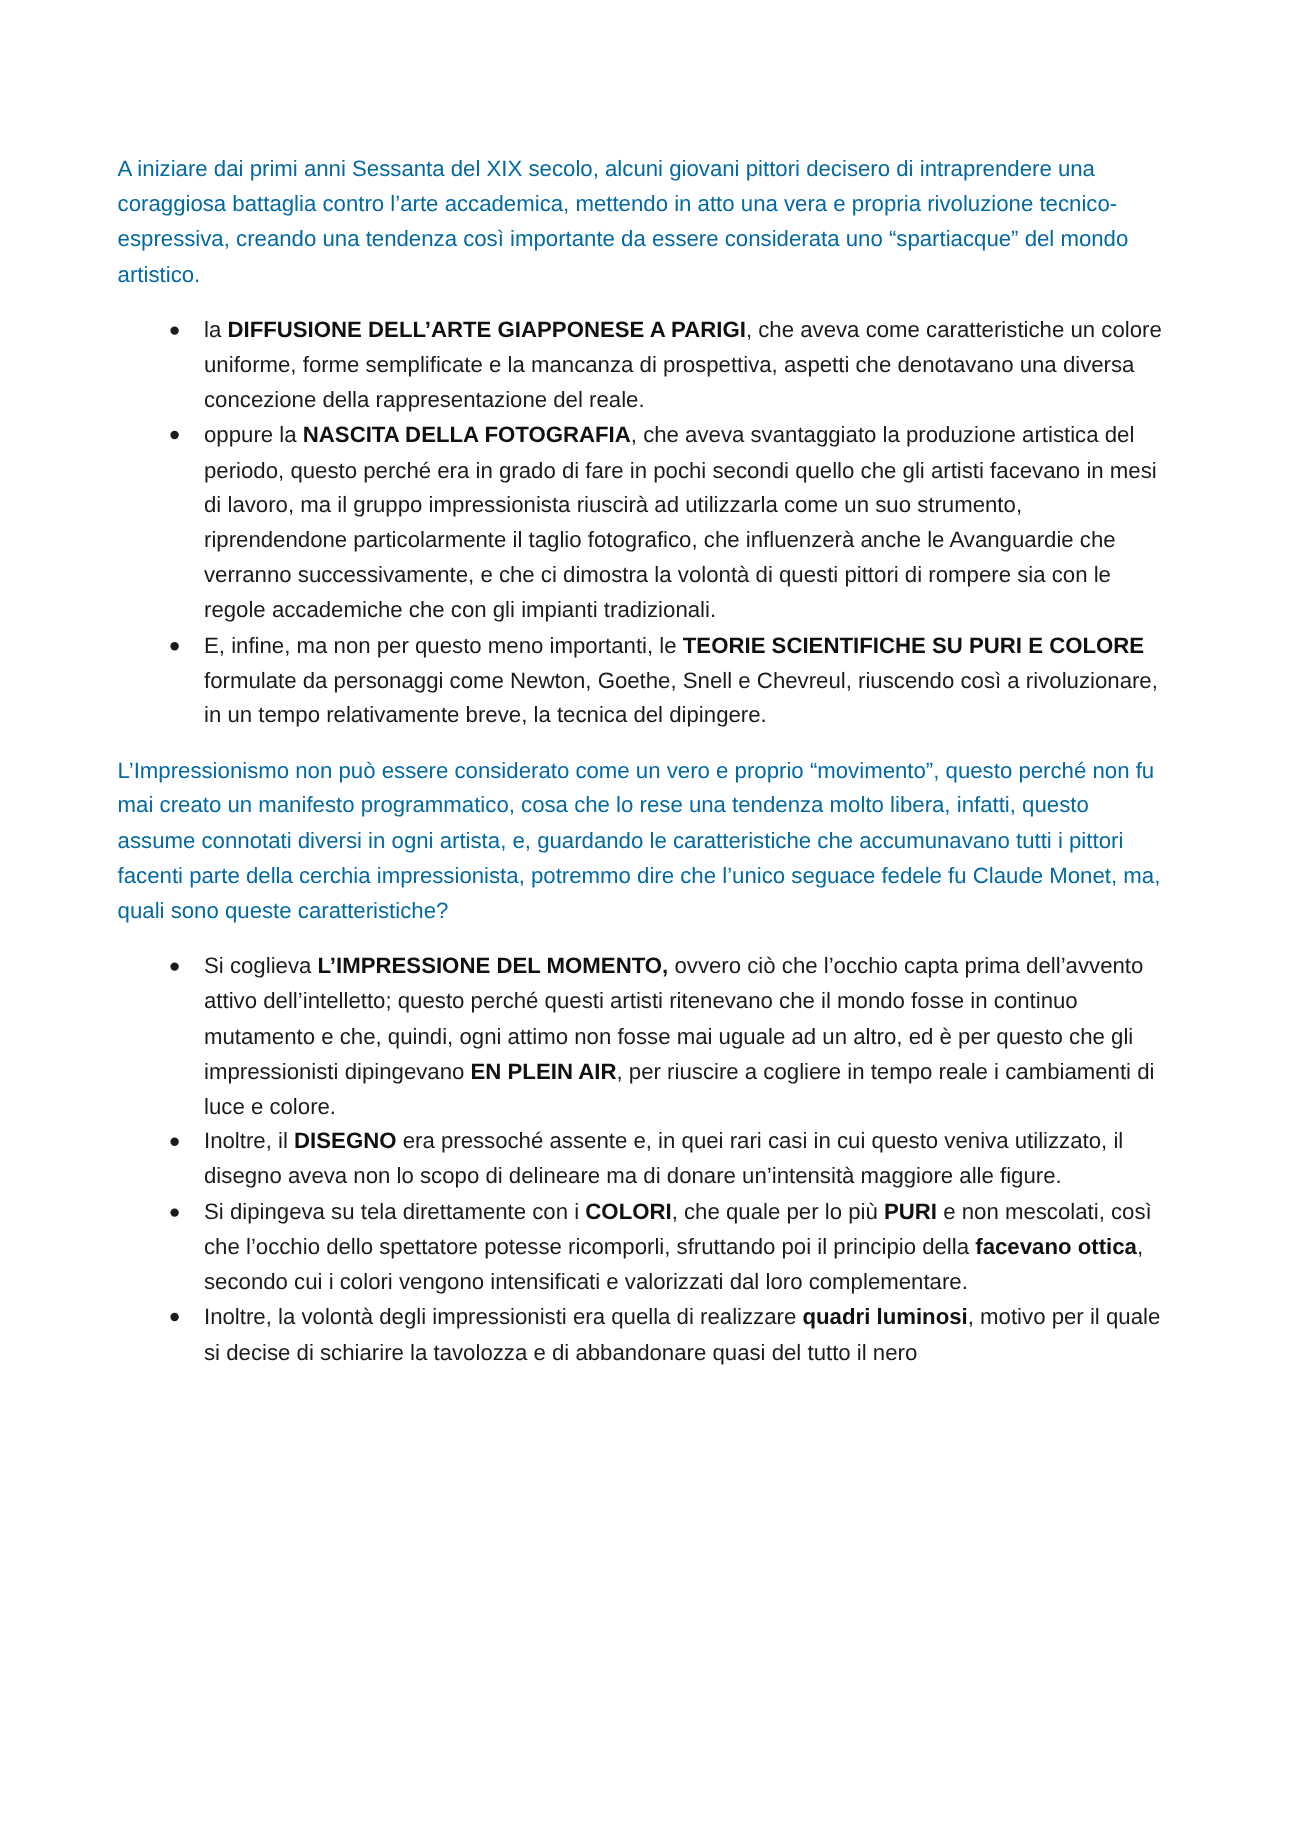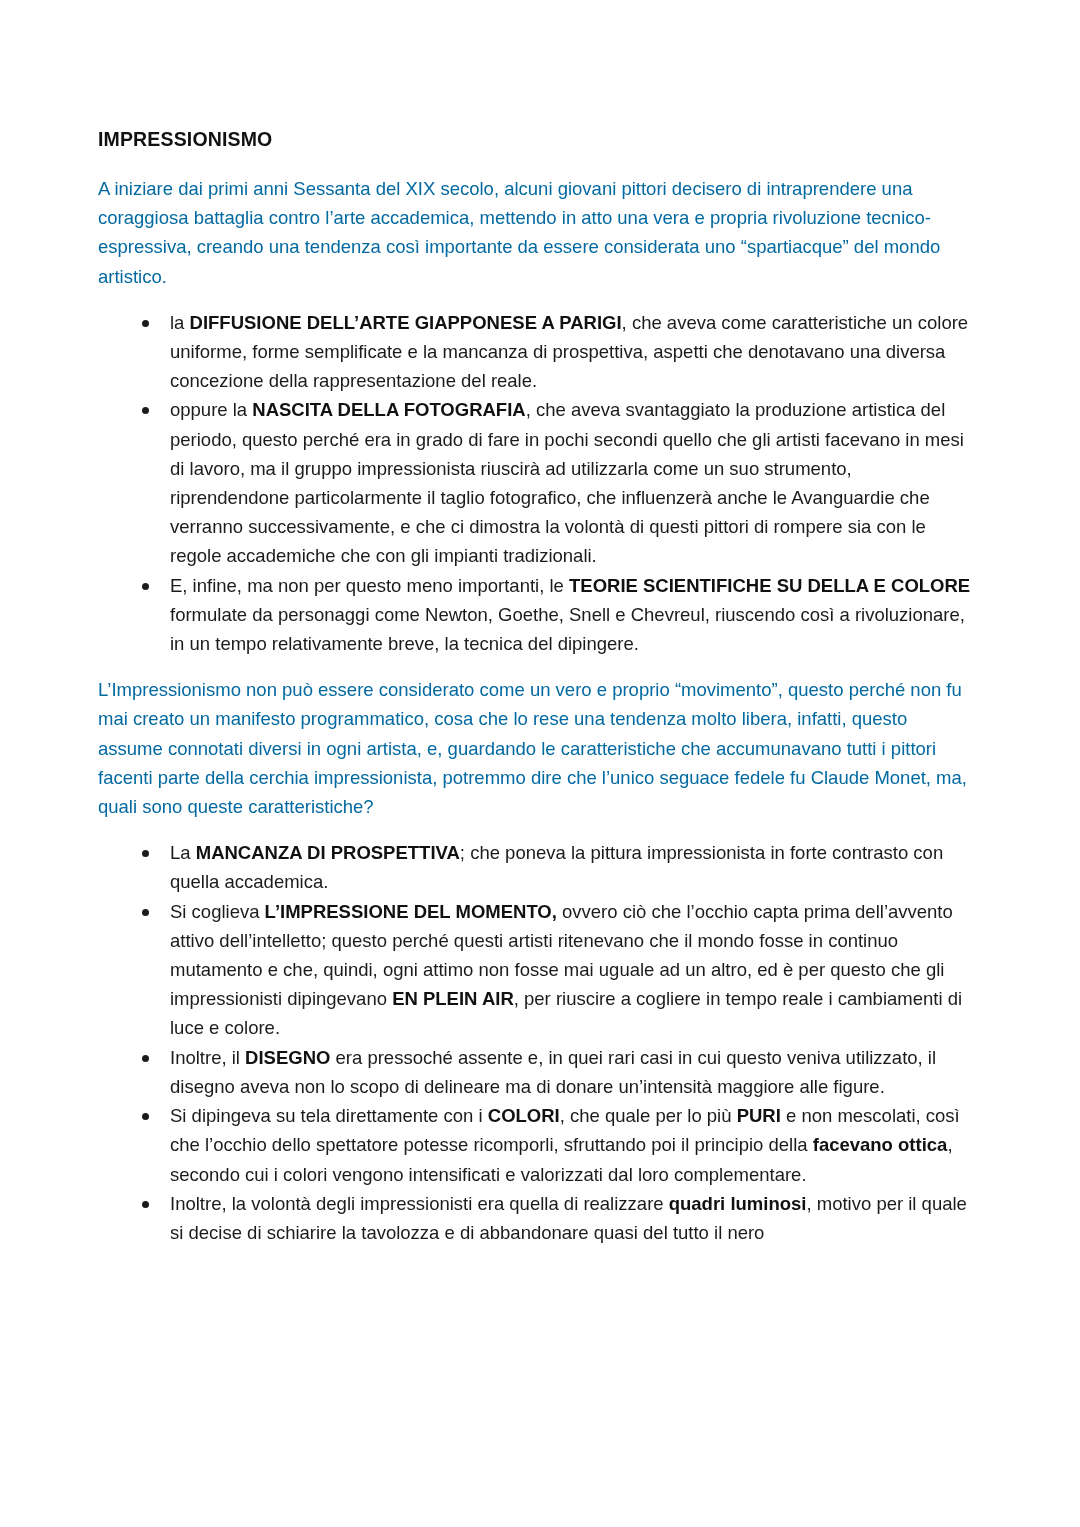--- a/index.html
+++ b/index.html
@@ -60,30 +60,28 @@
     height: 7px;
     border-radius: 50%;
     background: #1b1b1b;
   }
   b, strong { font-weight: bold; color: #111111; margin-top: 24px; }
 </style>
 </head>
 <body>
 
 <div class="page">
-  <h1 class="doc-title">IMPRESSIONISMO</h1>
   <div id="doc-body">
       <p class="para"><span>A iniziare dai primi anni Sessanta del XIX secolo, alcuni giovani pittori decisero di intraprendere una coraggiosa battaglia contro l’arte accademica, mettendo in atto una vera e propria rivoluzione tecnico-espressiva, creando una tendenza così importante da essere considerata uno “spartiacque” del mondo artistico.</span></p>
       <ul class="bullets">
         <li><span>la </span><strong>DIFFUSIONE DELL’ARTE GIAPPONESE A PARIGI</strong><span>, che aveva come caratteristiche un colore uniforme, forme semplificate e la mancanza di prospettiva, aspetti che denotavano una diversa concezione della rappresentazione del reale.</span></li>
         <li><span>oppure la </span><strong>NASCITA DELLA FOTOGRAFIA</strong><span>, che aveva svantaggiato la produzione artistica del periodo, questo perché era in grado di fare in pochi secondi quello che gli artisti facevano in mesi di lavoro, ma il gruppo impressionista riuscirà ad utilizzarla come un suo strumento, riprendendone particolarmente il taglio fotografico, che influenzerà anche le Avanguardie che verranno successivamente, e che ci dimostra la volontà di questi pittori di rompere sia con le regole accademiche che con gli impianti tradizionali.</span></li>
-        <li><span>E, infine, ma non per questo meno importanti, le </span><strong>TEORIE SCIENTIFICHE SU DELLA E COLORE</strong><span> formulate da personaggi come Newton, Goethe, Snell e Chevreul, riuscendo così a rivoluzionare, in un tempo relativamente breve, la tecnica del dipingere.</span></li>
+        <li><span>E, infine, ma non per questo meno importanti, le </span><strong>TEORIE SCIENTIFICHE SU PURI E COLORE</strong><span> formulate da personaggi come Newton, Goethe, Snell e Chevreul, riuscendo così a rivoluzionare, in un tempo relativamente breve, la tecnica del dipingere.</span></li>
       </ul>
       <p class="para"><span>L’Impressionismo non può essere considerato come un vero e proprio “movimento”, questo perché non fu mai creato un manifesto programmatico, cosa che lo rese una tendenza molto libera, infatti, questo assume connotati diversi in ogni artista, e, guardando le caratteristiche che accumunavano tutti i pittori facenti parte della cerchia impressionista, potremmo dire che l’unico seguace fedele fu Claude Monet, ma, quali sono queste caratteristiche?</span></p>
       <ul class="bullets">
-        <li><span>La </span><strong>MANCANZA DI PROSPETTIVA</strong><span>; che poneva la pittura impressionista in forte contrasto con quella accademica.</span></li>
         <li><span>Si coglieva </span><strong>L’IMPRESSIONE DEL MOMENTO,</strong><span> ovvero ciò che l’occhio capta prima dell’avvento attivo dell’intelletto; questo perché questi artisti ritenevano che il mondo fosse in continuo mutamento e che, quindi, ogni attimo non fosse mai uguale ad un altro, ed è per questo che gli impressionisti dipingevano </span><strong>EN PLEIN AIR</strong><span>, per riuscire a cogliere in tempo reale i cambiamenti di luce e colore.</span></li>
         <li><span>Inoltre, il </span><strong>DISEGNO</strong><span> era pressoché assente e, in quei rari casi in cui questo veniva utilizzato, il disegno aveva non lo scopo di delineare ma di donare un’intensità maggiore alle figure.</span></li>
         <li><span>Si dipingeva su tela direttamente con i </span><strong>COLORI</strong><span>, che quale per lo più </span><strong>PURI</strong><span> e non mescolati, così che l’occhio dello spettatore potesse ricomporli, sfruttando poi il principio della </span><strong>facevano ottica</strong><span>, secondo cui i colori vengono intensificati e valorizzati dal loro complementare.</span></li>
         <li><span>Inoltre, la volontà degli impressionisti era quella di realizzare </span><strong>quadri luminosi</strong><span>, motivo per il quale si decise di schiarire la tavolozza e di abbandonare quasi del tutto il nero</span></li>
       </ul>
     </div>
 </div>
 
 </body></html>

